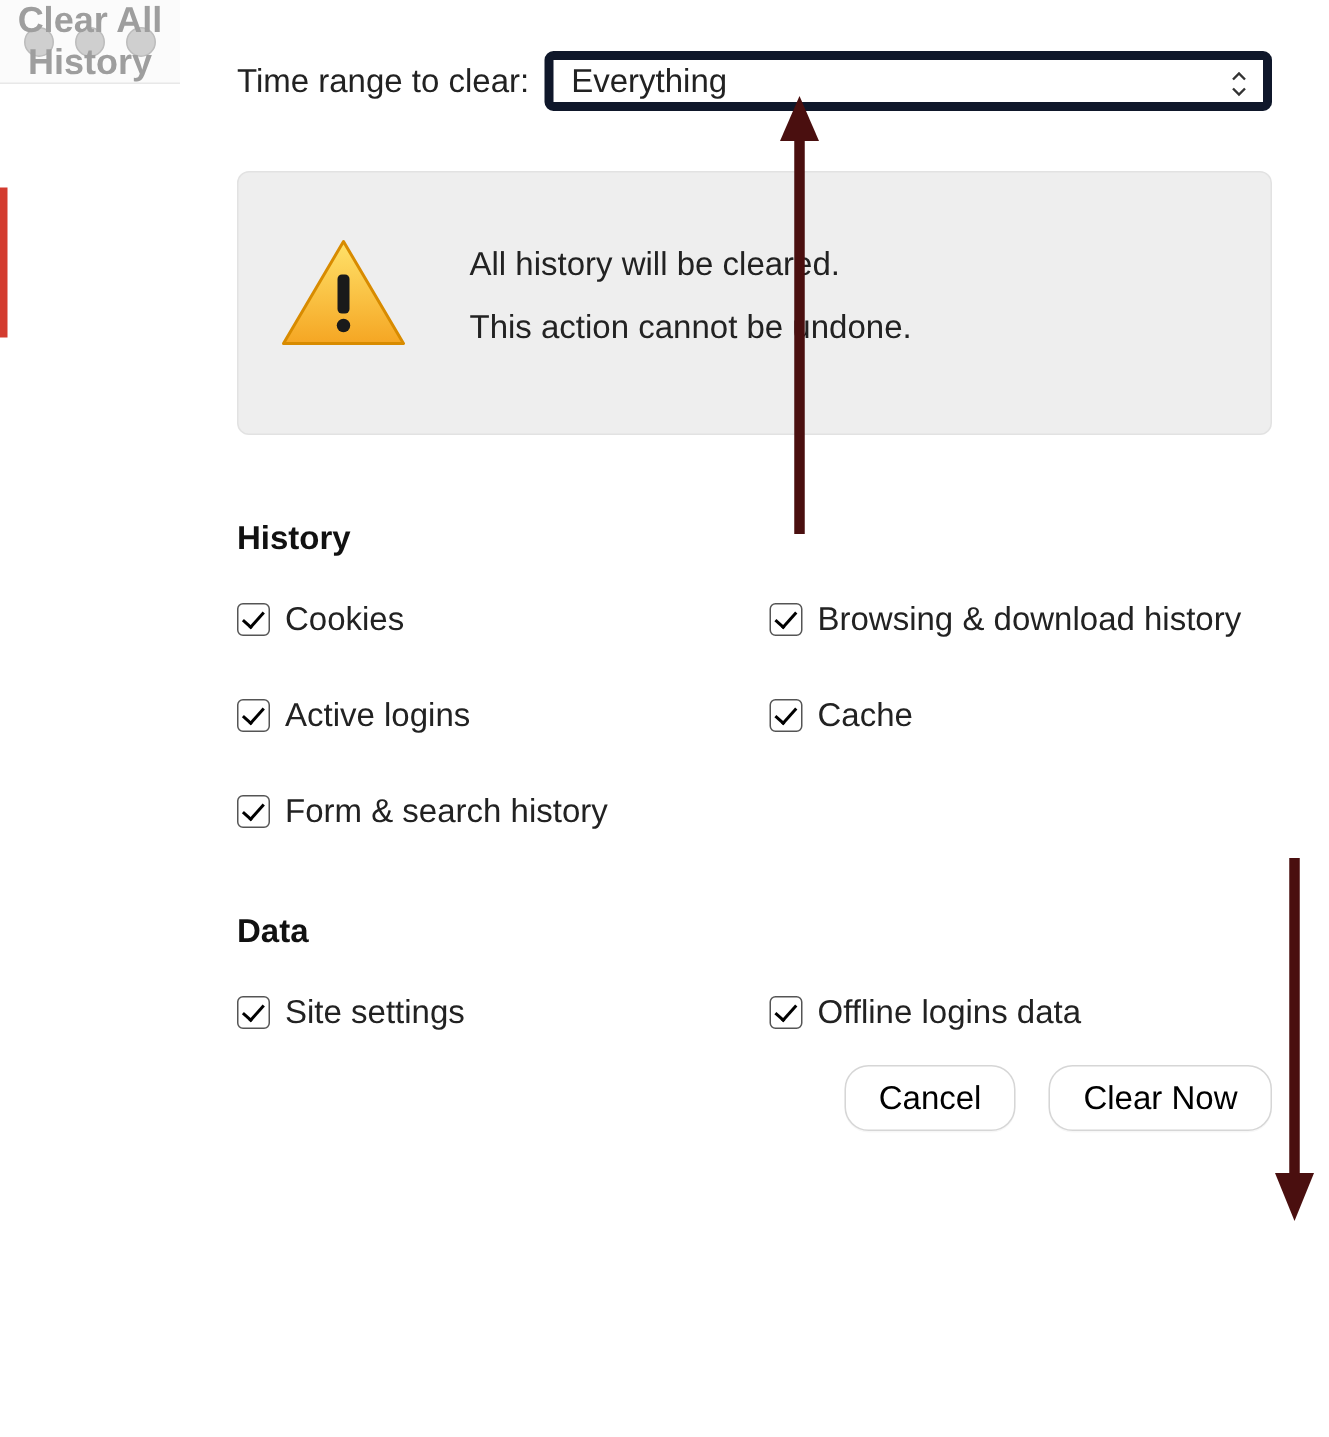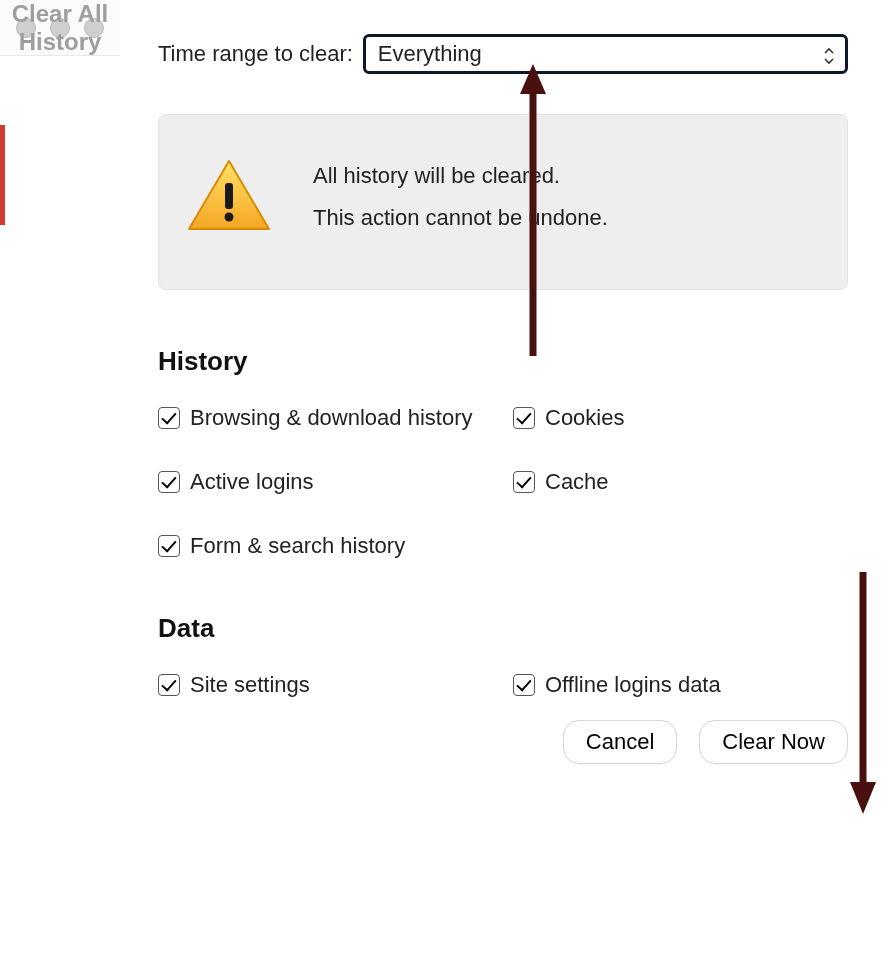--- a/index.html
+++ b/index.html
@@ -57,21 +57,21 @@
       gap: 10px;
       margin-bottom: 40px;
     }
     .range-label {
       font-size: 22px;
       color: #222;
     }
     .range-select {
       flex: 1;
       height: 40px;
-      border: 3px solid #0f172a;
+      border: 6px solid #0f172a;
       border-radius: 6px;
       background: #fff;
       padding: 0 34px 0 12px;
       font-size: 22px;
       color: #222;
       display: flex;
       align-items: center;
       position: relative;
       cursor: default;
     }
@@ -98,21 +98,21 @@
       display: flex;
       align-items: center;
       justify-content: center;
     }
     .warn-text {
       font-size: 22px;
       color: #222;
       line-height: 1.9;
     }
     .section-title {
-      font-size: 26px;
+      font-size: 22px;
       font-weight: 700;
       color: #111;
       margin-bottom: 28px;
     }
     .checks-grid {
       display: grid;
       grid-template-columns: 1fr 1fr;
       row-gap: 38px;
       column-gap: 20px;
       margin-bottom: 54px;
@@ -228,25 +228,25 @@
         <div>All history will be cleared.</div>
         <div>This action cannot be undone.</div>
       </div>
     </div>
 
     <div>
       <div class="section-title">History</div>
       <div class="checks-grid">
         <label class="check-item">
           <span class="cbox checked"></span>
+          <span>Cookies</span>
+        </label>
+        <label class="check-item">
+          <span class="cbox checked"></span>
           <span>Browsing &amp; download history</span>
-        </label>
-        <label class="check-item">
-          <span class="cbox checked"></span>
-          <span>Cookies</span>
         </label>
         <label class="check-item">
           <span class="cbox checked"></span>
           <span>Active logins</span>
         </label>
         <label class="check-item">
           <span class="cbox checked"></span>
           <span>Cache</span>
         </label>
         <label class="check-item">

